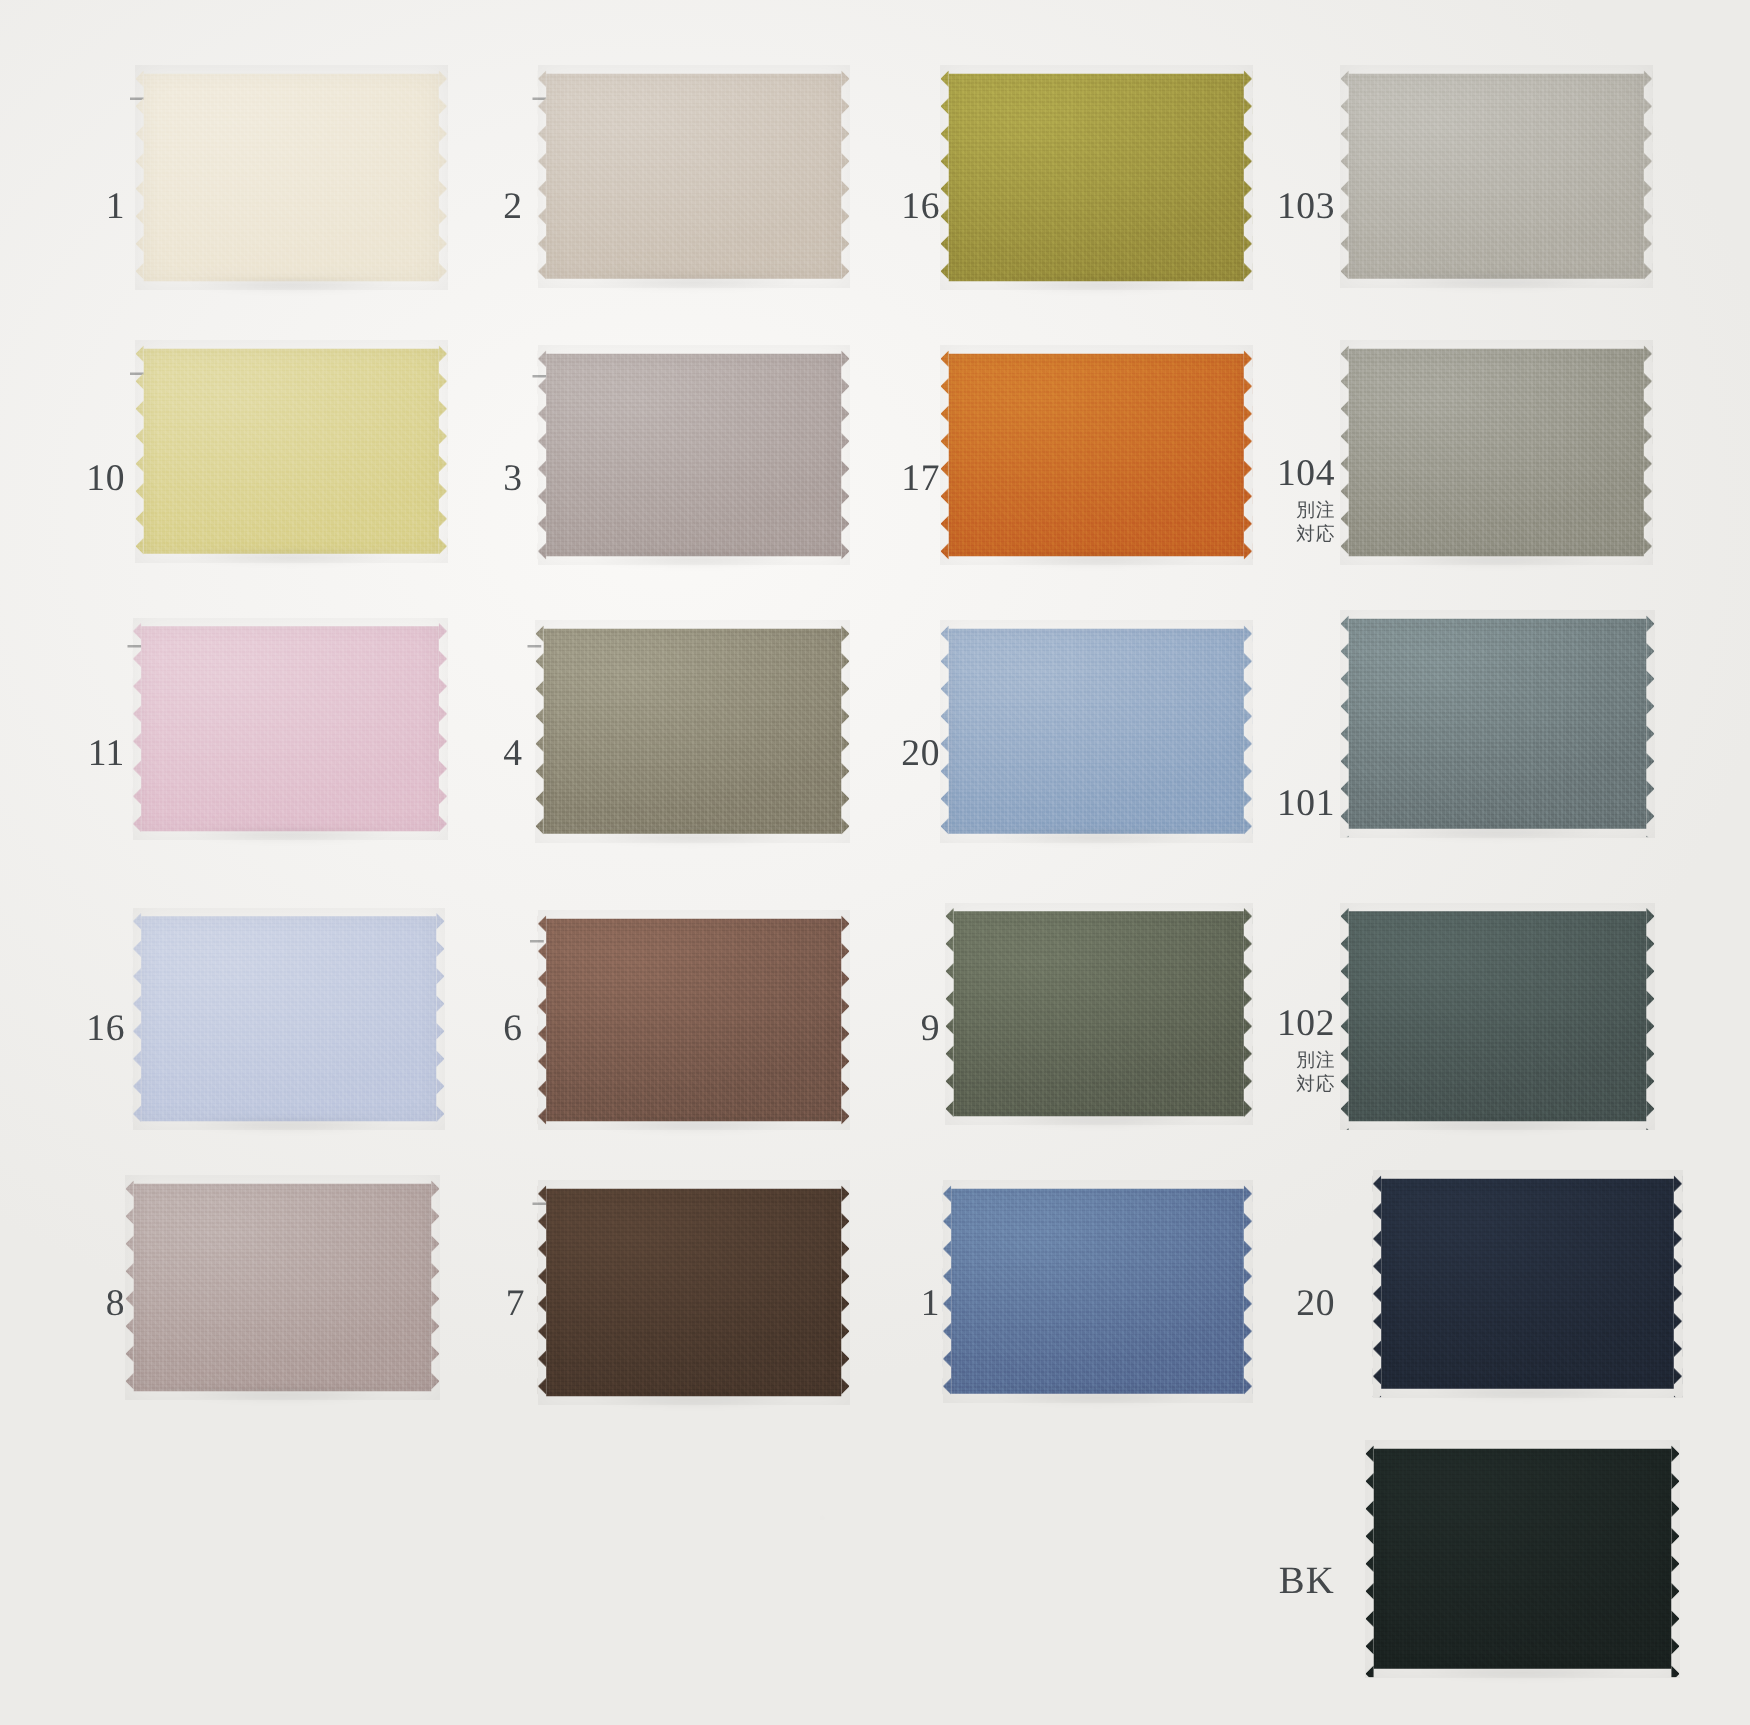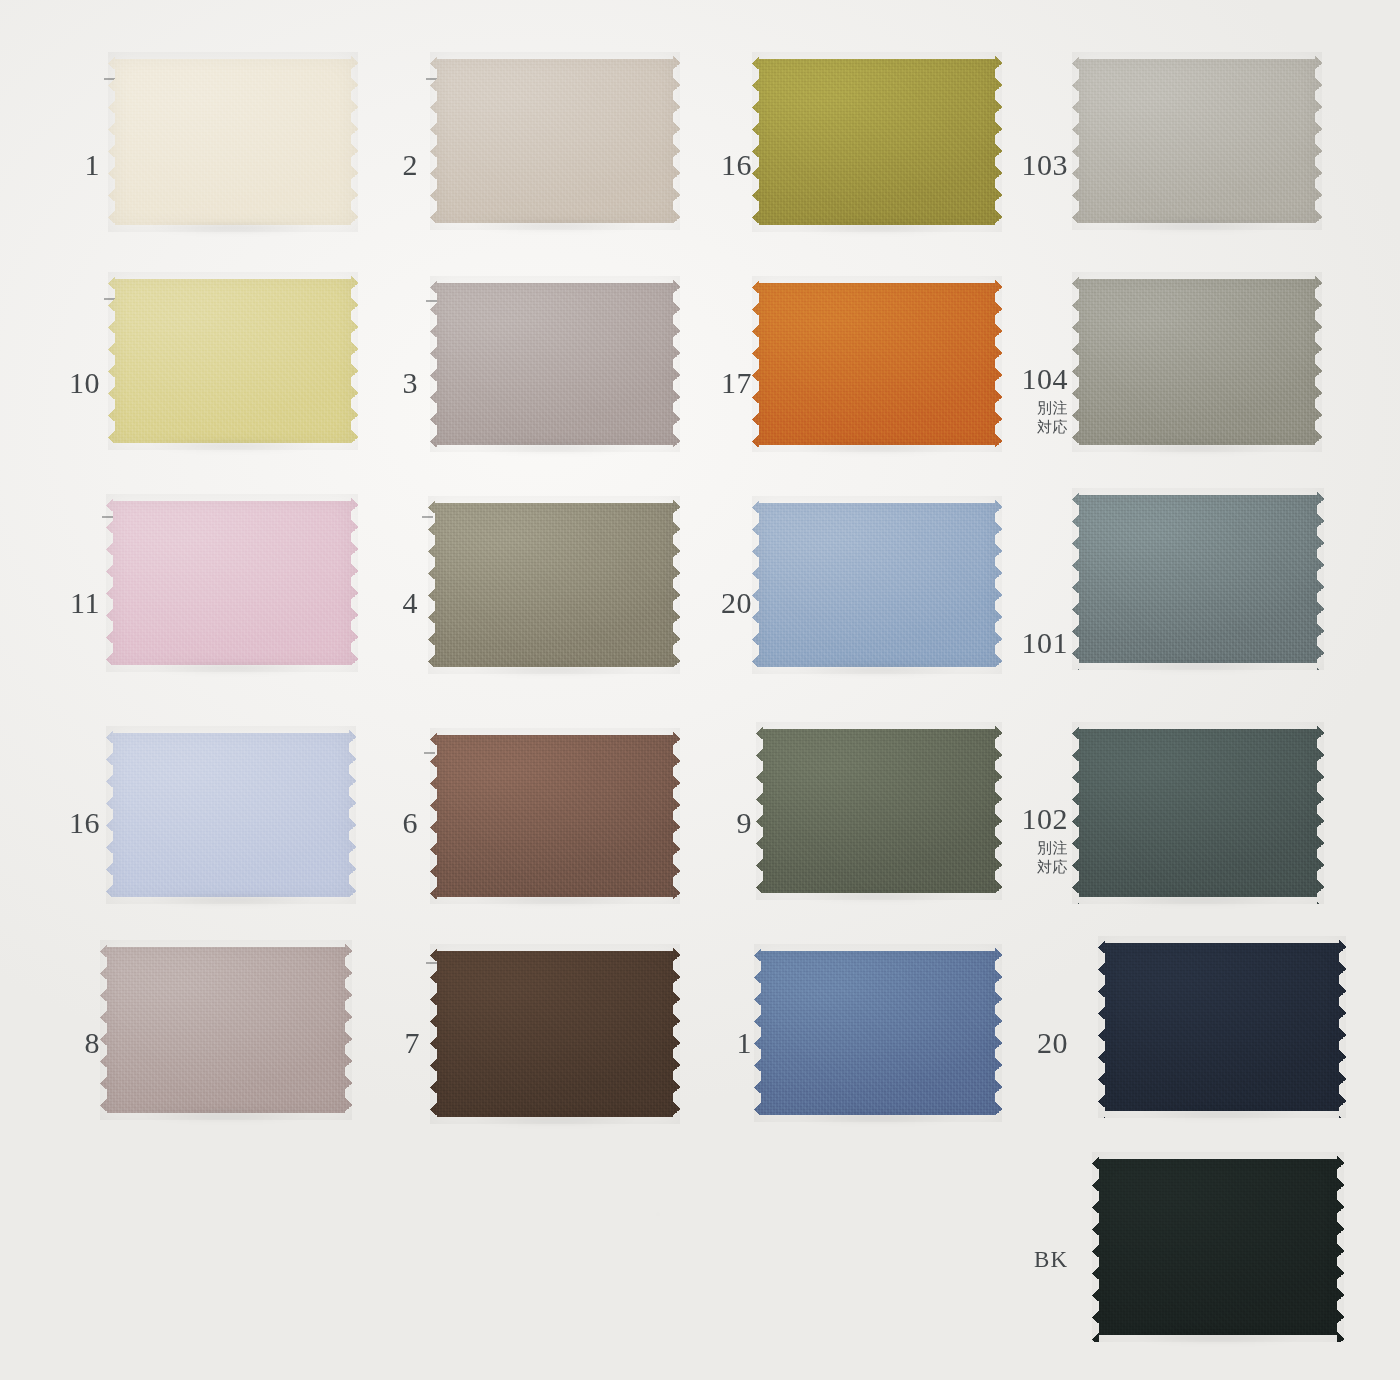--- a/index.html
+++ b/index.html
@@ -37,21 +37,21 @@
     font-family:"Liberation Serif","DejaVu Serif",serif;
   }
   .label .num{display:block;}
   .label .note{
     display:block;margin-top:5px;
     font-size:15px;line-height:1.22;
     letter-spacing:.5px;
     font-family:"DejaVu Sans","Liberation Sans",sans-serif;
     color:#4a4e51;
   }
-  .label.bk .num{font-size:23px;letter-spacing:1px;}
+  .label.bk .num{font-size:31px;letter-spacing:1px;}
 
   
   .swatch{
     position:absolute;
     --zig:11px;   
     --amp:7px;    
   }
   .swatch .cloth{
     position:absolute;inset:0;
     background-color:var(--c);

